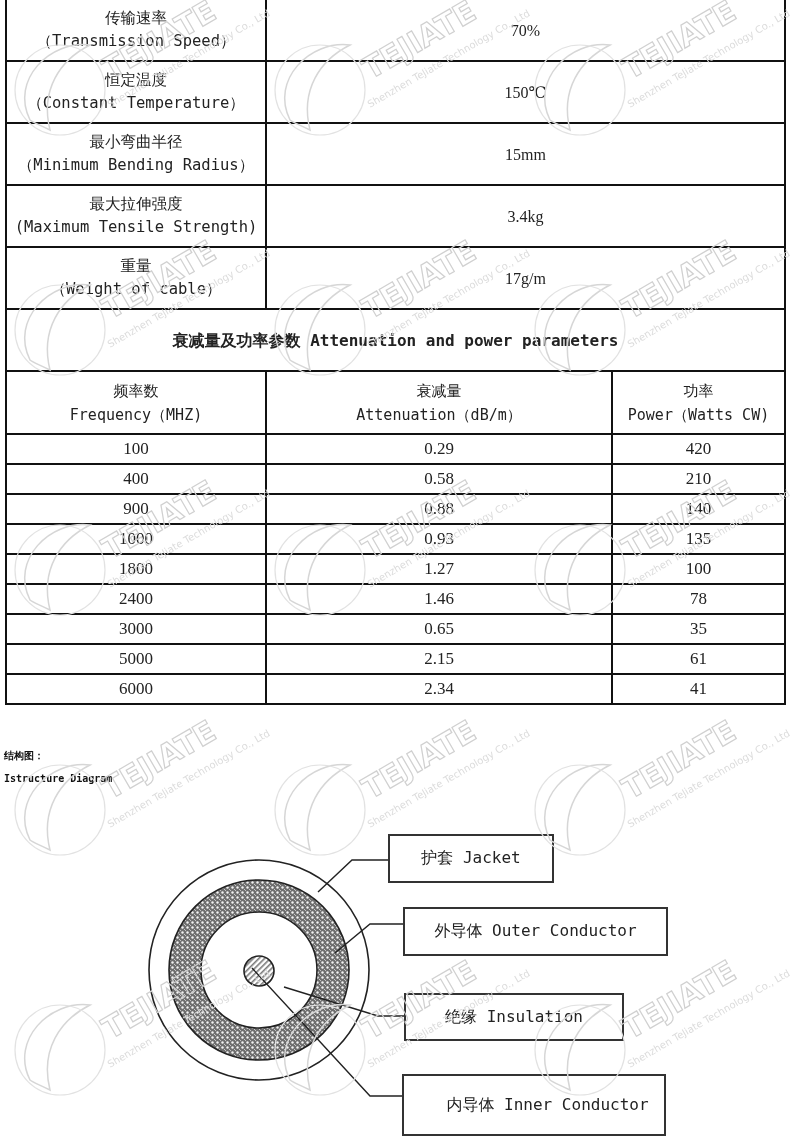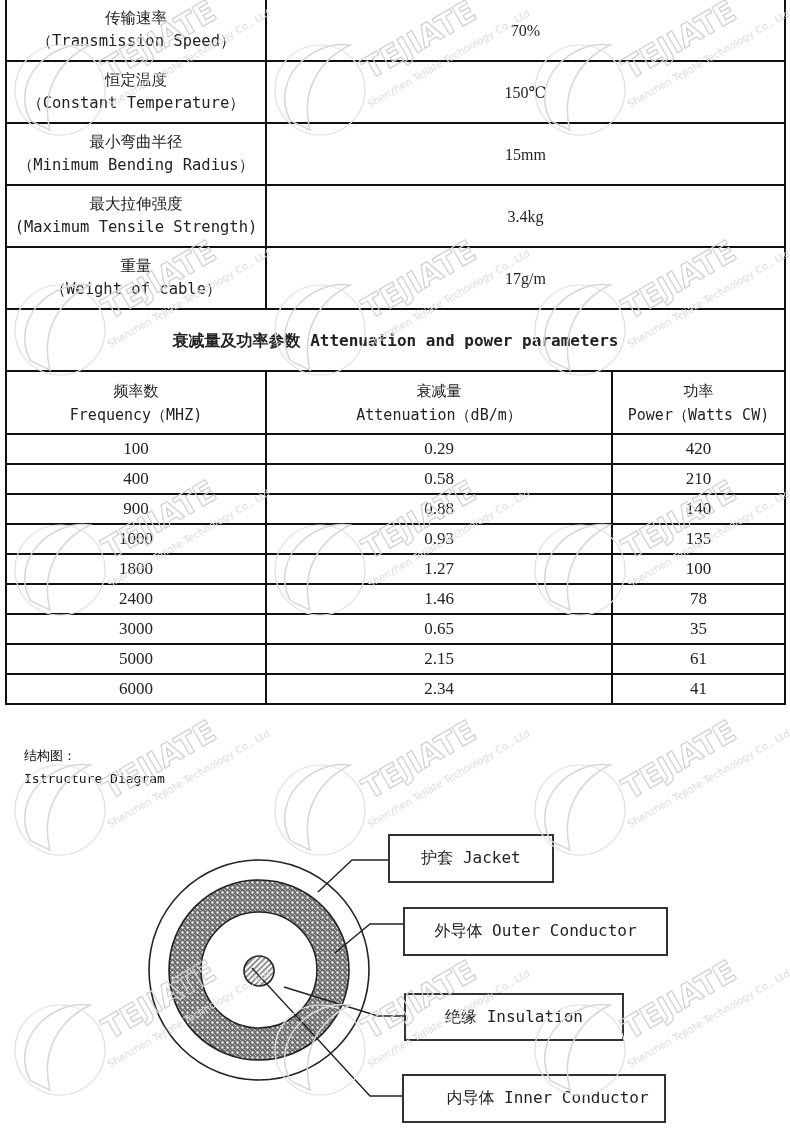--- a/index.html
+++ b/index.html
@@ -21,23 +21,23 @@
       padding: 0; font-size: 15px; line-height: 23px;
       color: #222;
     }
     table.spec td.prop { font-family: "DejaVu Sans Mono", "Liberation Mono", monospace; font-size: 15.5px; }
     table.spec td.val { font-family: "Liberation Serif", "DejaVu Serif", serif; font-size: 16px; }
     tr.h64 td { height: 60px; }
     tr.title td { height: 60px; font-weight: bold; font-size: 16px; }
     tr.head td { height: 61px; font-size: 15px; line-height: 24px; }
     tr.row td { height: 28px; font-family: "Liberation Serif", "DejaVu Serif", serif; font-size: 17px; line-height: 28px; border-radius: 7px; }
     .section-label {
-      position: absolute; left: 24px; top: 744px; z-index: 1;
+      position: absolute; left: 4px; top: 744px; z-index: 1;
       font-family: "DejaVu Sans Mono", "Liberation Mono", monospace;
-      font-weight: normal; font-size: 13px; line-height: 23px; color: #111;
+      font-weight: bold; font-size: 10px; line-height: 23px; color: #111;
     }
     .diagram { position: absolute; left: 0; top: 0; width: 790px; height: 1143px; z-index: 2; }
     .callout {
       position: absolute; border: 2px solid #333; background: #fff;
       font-family: "DejaVu Sans Mono", "Liberation Mono", monospace;
       font-size: 16px; color: #222; display: flex; align-items: center; justify-content: center;
       box-sizing: border-box; z-index: 3;
     }
   </style>
 </head>
@@ -192,21 +192,21 @@
 
 <div class="callout" style="left:388px; top:834px; width:166px; height:49px;">
   <span>护套 Jacket</span>
 </div>
 <div class="callout" style="left:403px; top:907px; width:265px; height:49px;">
   <span>外导体 Outer Conductor</span>
 </div>
 <div class="callout" style="left:404px; top:993px; width:220px; height:48px;">
   <span>绝缘 Insulation</span>
 </div>
-<div class="callout" style="left:402px; top:1074px; width:264px; height:49px;padding-left:27px;">
+<div class="callout" style="left:402px; top:1074px; width:264px; height:62px;padding-left:27px;">
   <span>内导体 Inner Conductor</span>
 </div>
 
 <div class="wm-layer">
   <svg width="790" height="1143" viewBox="0 0 790 1143" xmlns="http://www.w3.org/2000/svg">
     <defs>
       <g id="wmunit">
         <path d="M-40,30 C-60,-10 -20,-50 20,-45 C-10,-30 -30,0 -20,40 C-30,35 -38,32 -40,30 Z" fill="none" stroke="#d6d6d6" stroke-width="1.5"></path>
         <circle cx="-10" cy="0" r="45" fill="none" stroke="#e2e2e2" stroke-width="1.2"></circle>
         <text x="40" y="-10" transform="rotate(-30 40 -10)" font-family="DejaVu Sans, sans-serif" font-weight="bold" font-size="30" fill="none" stroke="#d0d0d0" stroke-width="1.2">TEJIATE</text>

